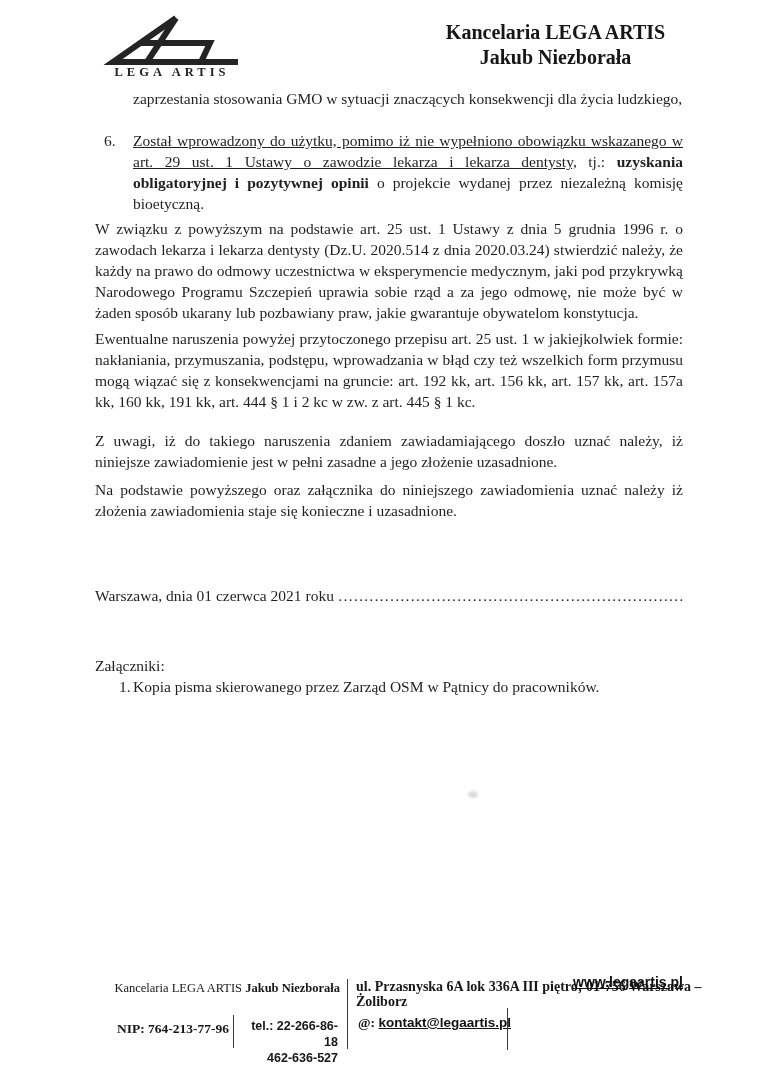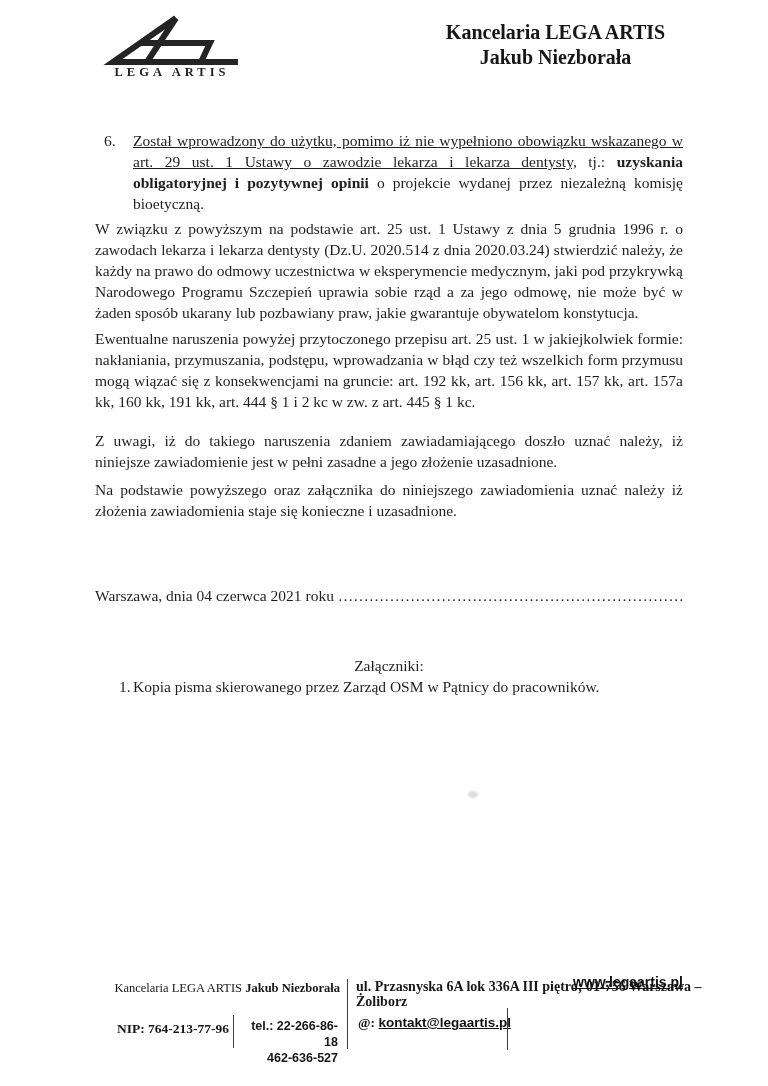--- a/index.html
+++ b/index.html
@@ -64,36 +64,37 @@
     <path d="M78 4 L49 48" fill="none" stroke="#242424" stroke-width="6"></path>
     <path d="M42 29 H112 L103 48" fill="none" stroke="#242424" stroke-width="6"></path>
     <text x="74" y="62" text-anchor="middle" font-family="Liberation Serif, serif" font-size="12.5" font-weight="bold" letter-spacing="4" fill="#242424">LEGA ARTIS</text>
   </svg>
 
   <div class="hdr-title">
     <div>Kancelaria LEGA ARTIS</div>
     <div>Jakub Niezborała</div>
   </div>
 
+  <div class="doc-block indented" style="top:88px;">zaprzestania stosowania GMO w sytuacji znaczących konsekwencji dla życia ludzkiego,</div>
 
   <div class="doc-block indented" style="top:130px;">
     <span class="list-marker">6.</span>
     <span><span class="u">Został wprowadzony do użytku, pomimo iż nie wypełniono obowiązku wskazanego w art. 29 ust. 1 Ustawy o zawodzie lekarza i lekarza dentysty,</span><span> tj.: </span><span class="b">uzyskania obligatoryjnej i pozytywnej opinii</span><span> o projekcie wydanej przez niezależną komisję bioetyczną.</span></span>
   </div>
 
   <div class="doc-block" style="top:218px;">W związku z powyższym na podstawie art. 25 ust. 1 Ustawy z dnia 5 grudnia 1996 r. o zawodach lekarza i lekarza dentysty (Dz.U. 2020.514 z dnia 2020.03.24) stwierdzić należy, że każdy na prawo do odmowy uczestnictwa w eksperymencie medycznym, jaki pod przykrywką Narodowego Programu Szczepień uprawia sobie rząd a za jego odmowę, nie może być w żaden sposób ukarany lub pozbawiany praw, jakie gwarantuje obywatelom konstytucja.</div>
   <div class="doc-block" style="top:328px;">Ewentualne naruszenia powyżej przytoczonego przepisu art. 25 ust. 1 w jakiejkolwiek formie: nakłaniania, przymuszania, podstępu, wprowadzania w błąd czy też wszelkich form przymusu mogą wiązać się z konsekwencjami na gruncie: art. 192 kk, art. 156 kk, art. 157 kk, art. 157a kk, 160 kk, 191 kk, art. 444 § 1 i 2 kc w zw. z art. 445 § 1 kc.</div>
   <div class="doc-block" style="top:430px;">Z uwagi, iż do takiego naruszenia zdaniem zawiadamiającego doszło uznać należy, iż niniejsze zawiadomienie jest w pełni zasadne a jego złożenie uzasadnione.</div>
   <div class="doc-block" style="top:479px;">Na podstawie powyższego oraz załącznika do niniejszego zawiadomienia uznać należy iż złożenia zawiadomienia staje się konieczne i uzasadnione.</div>
 
   <div class="doc-block date-line" style="top:585px;">
-    <span>Warszawa, dnia 04 czerwca 2021 roku </span><span>………………………………………………………………..</span>
+    <span>Warszawa, dnia 01 czerwca 2021 roku </span><span>………………………………………………………………..</span>
   </div>
 
-  <div class="doc-block" style="top:655px;text-align:center;">Załączniki:</div>
+  <div class="doc-block" style="top:655px;text-align:left;">Załączniki:</div>
   <div class="doc-block attach-item" style="top:676px;">
     <span class="list-marker">1.</span>
     <span>Kopia pisma skierowanego przez Zarząd OSM w Pątnicy do pracowników.</span>
   </div>
 
   <div class="scan-speck"></div>
 
   <div class="ft ft-serif ft-row1-left">
     <span>Kancelaria  LEGA ARTIS </span><b>Jakub Niezborała</b>
   </div>

